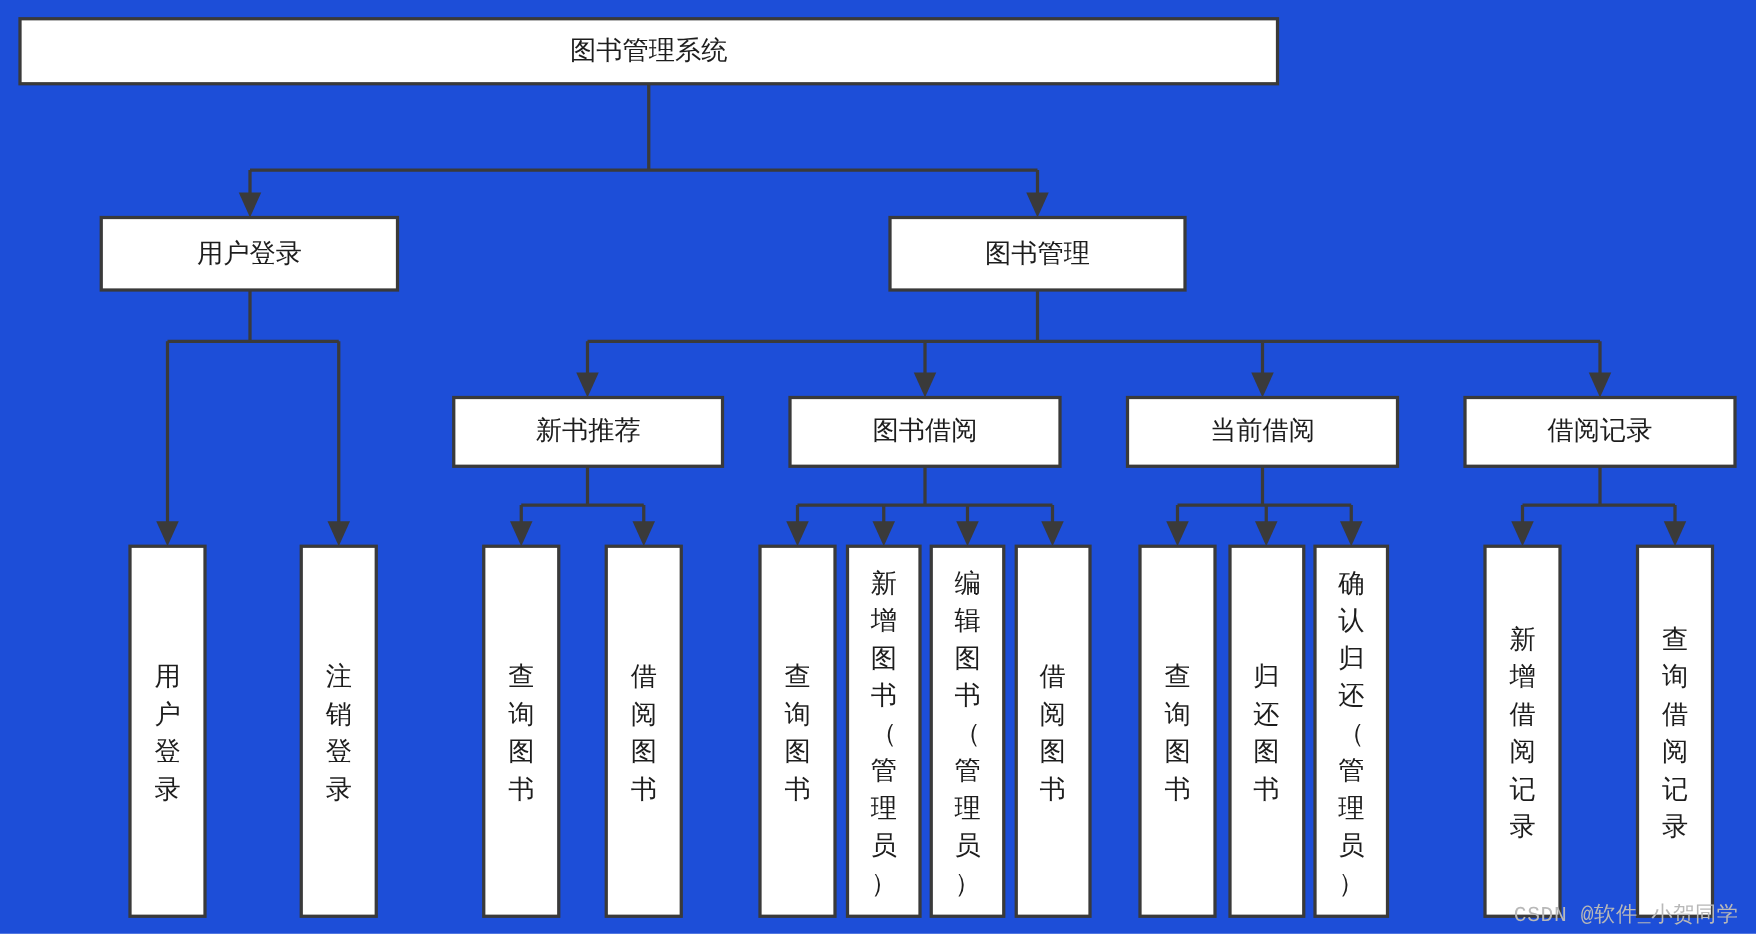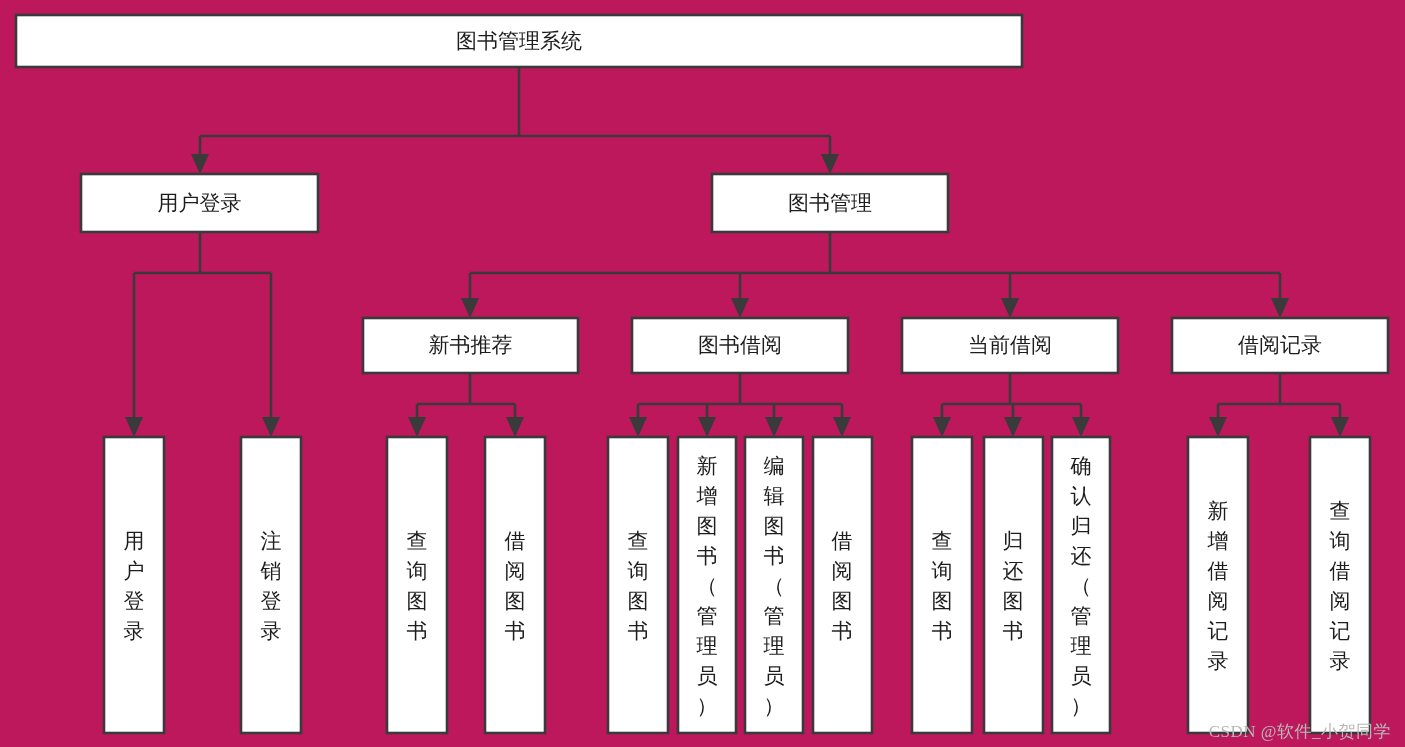--- a/index.html
+++ b/index.html
@@ -10,21 +10,21 @@
   body {
     width: 1405px;
     height: 747px;
     font-family: "Liberation Sans", "DejaVu Sans", sans-serif;
     overflow: hidden;
   }
   #diagram-root {
     position: relative;
     width: 1405px;
     height: 747px;
-    background: #be185d;
+    background: #1d4ed8;
   }
   svg.diagram-canvas {
     position: absolute;
     left: 0;
     top: 0;
     width: 1405px;
     height: 747px;
   }
   .node-box {
     fill: #ffffff;
@@ -51,21 +51,21 @@
   .node-label-vertical {
     fill: #1d1d1d;
     font-family: "Liberation Sans", "DejaVu Sans", sans-serif;
     font-size: 21px;
     text-anchor: middle;
   }
   .watermark {
     position: absolute;
     right: 14px;
     bottom: 4px;
-    font-family: Liberation Serif, serif;
+    font-family: Liberation Mono, monospace;
     font-size: 17px;
     color: #b8b8b8;
     letter-spacing: 0.5px;
     white-space: nowrap;
     pointer-events: none;
   }
 </style>
 </head>
 <body>
 

